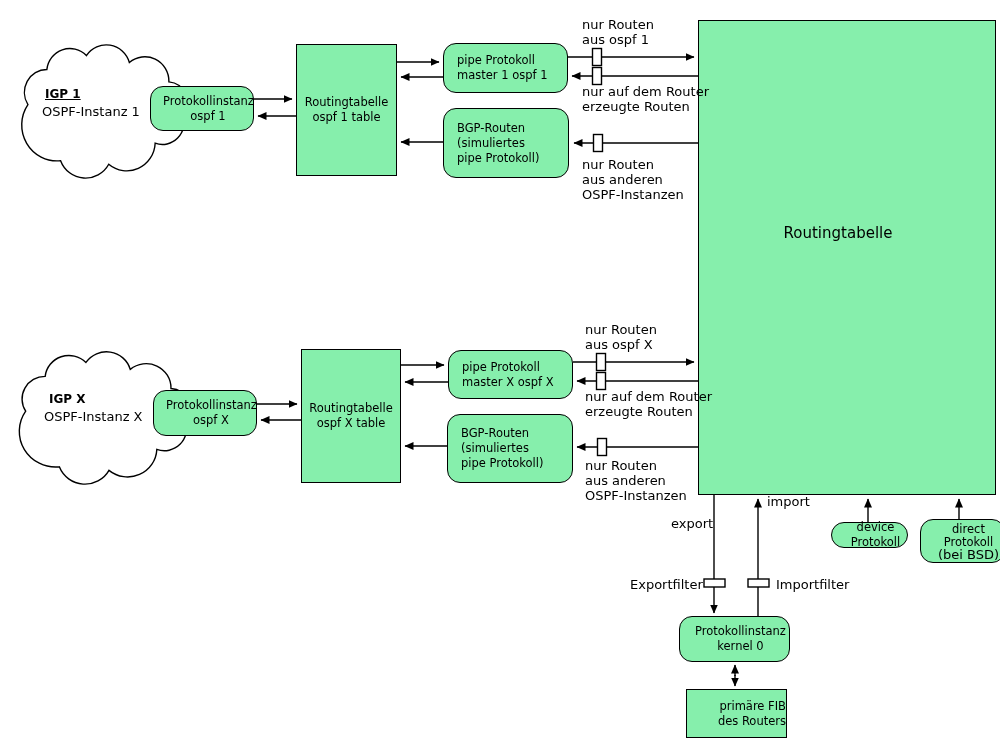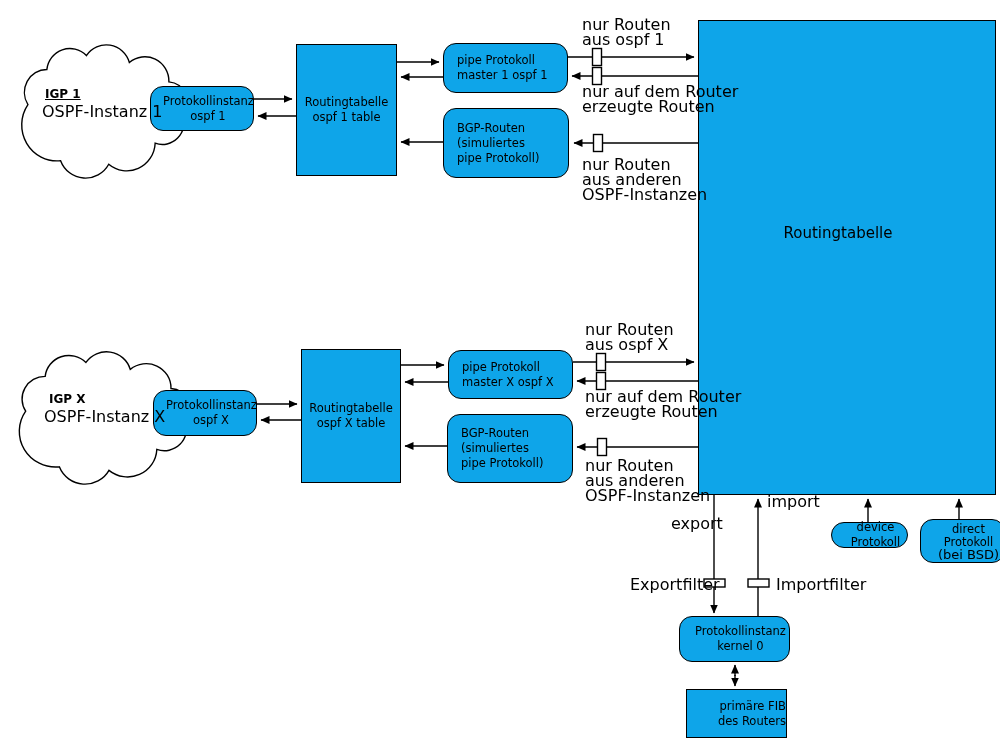--- a/index.html
+++ b/index.html
@@ -3,29 +3,29 @@
 <meta charset="utf-8">
 <style>
   html,body{margin:0;padding:0;}
   body{
     width:1000px;height:739px;position:relative;background:#ffffff;
     font-family:"DejaVu Sans","Liberation Sans",sans-serif;color:#000;
     overflow:hidden;
   }
   .layer{position:absolute;left:0;top:0;}
   .box{
-    position:absolute;box-sizing:border-box;background:#0ea5e9;
+    position:absolute;box-sizing:border-box;background:#86efac;
     border:1.5px solid #000;display:flex;flex-direction:column;
     justify-content:center;font-size:11.5px;line-height:15px;z-index:2;
     text-align:center;
   }
   .box.rounded{border-radius:13px;padding-left:12px;}
   .box.leftalign{text-align:left;padding-left:13px;}
   .lbl{
-    position:absolute;font-size:16px;line-height:15px;z-index:4;
+    position:absolute;font-size:13px;line-height:15px;z-index:4;
     white-space:nowrap;
   }
   .cloudsvg{position:absolute;z-index:1;}
   #connectors{z-index:3;pointer-events:none;}
   .master-title{
     position:absolute;left:698px;top:222px;width:280px;text-align:center;
     font-size:15px;line-height:22px;z-index:2;
   }
   .small{font-size:13px;line-height:11px;}
   .bold{font-weight:bold;font-size:12px;}

